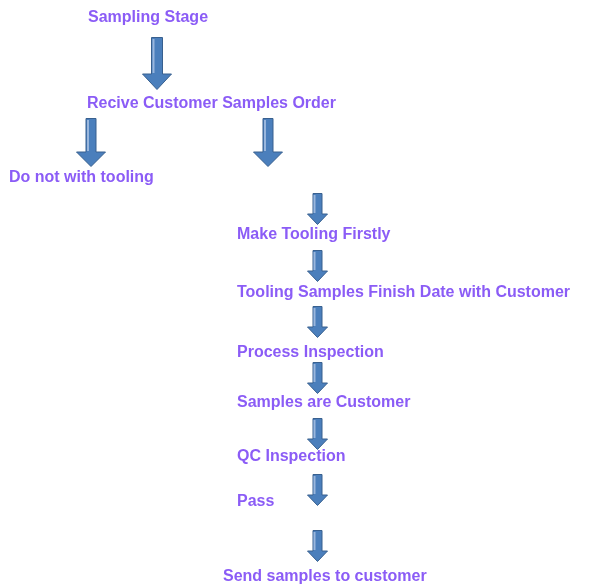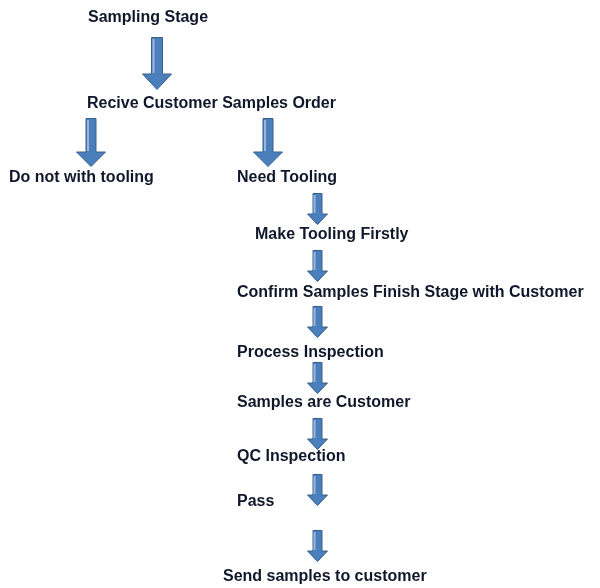--- a/index.html
+++ b/index.html
@@ -13,39 +13,38 @@
     height: 588px;
     background: #ffffff;
     overflow: hidden;
     font-family: "Liberation Sans", sans-serif;
   }
   .node {
     position: absolute;
     font-weight: bold;
     font-size: 16px;
     line-height: 17px;
-    color: #0f172a;
+    color: #8b5cf6;
     white-space: nowrap;
   }
   .arrow {
     position: absolute;
     display: block;
   }
 </style>
 </head>
 <body>
 
 <div class="canvas">
 
   <div class="node" style="left:88px; top:8px;">Sampling Stage</div>
   <div class="node" style="left:87px; top:94px;text-align:center;">Recive Customer Samples Order</div>
   <div class="node" style="left:9px;  top:168px;">Do not with tooling</div>
-  <div class="node" style="left:237px; top:168px;">Need Tooling</div>
-  <div class="node" style="left:255px; top:225px;">Make Tooling Firstly</div>
-  <div class="node" style="left:237px; top:283px;">Confirm Samples Finish Stage with Customer</div>
+  <div class="node" style="left:237px; top:225px;">Make Tooling Firstly</div>
+  <div class="node" style="left:237px; top:283px;">Tooling Samples Finish Date with Customer</div>
   <div class="node" style="left:237px; top:337px;margin-top:6px;">Process Inspection</div>
   <div class="node" style="left:237px; top:393px;">Samples are Customer</div>
   <div class="node" style="left:237px; top:447px;">QC Inspection</div>
   <div class="node" style="left:237px; top:492px;">Pass</div>
   <div class="node" style="left:223px; top:559px;margin-top:8px;">Send samples to customer</div>
 
   <svg class="arrow" style="left:142px; top:37px;" width="30" height="53" viewBox="0 0 30 53">
     <polygon points="9.5,0.5 20.5,0.5 20.5,37 29.5,37 15,52.5 0.5,37 9.5,37" stroke-width="1" fill="#4b7fbc" stroke="#38608f"></polygon>
     <line x1="11.5" y1="2" x2="11.5" y2="36" stroke-width="2" stroke="#9ab7dd"></line>
   </svg>

